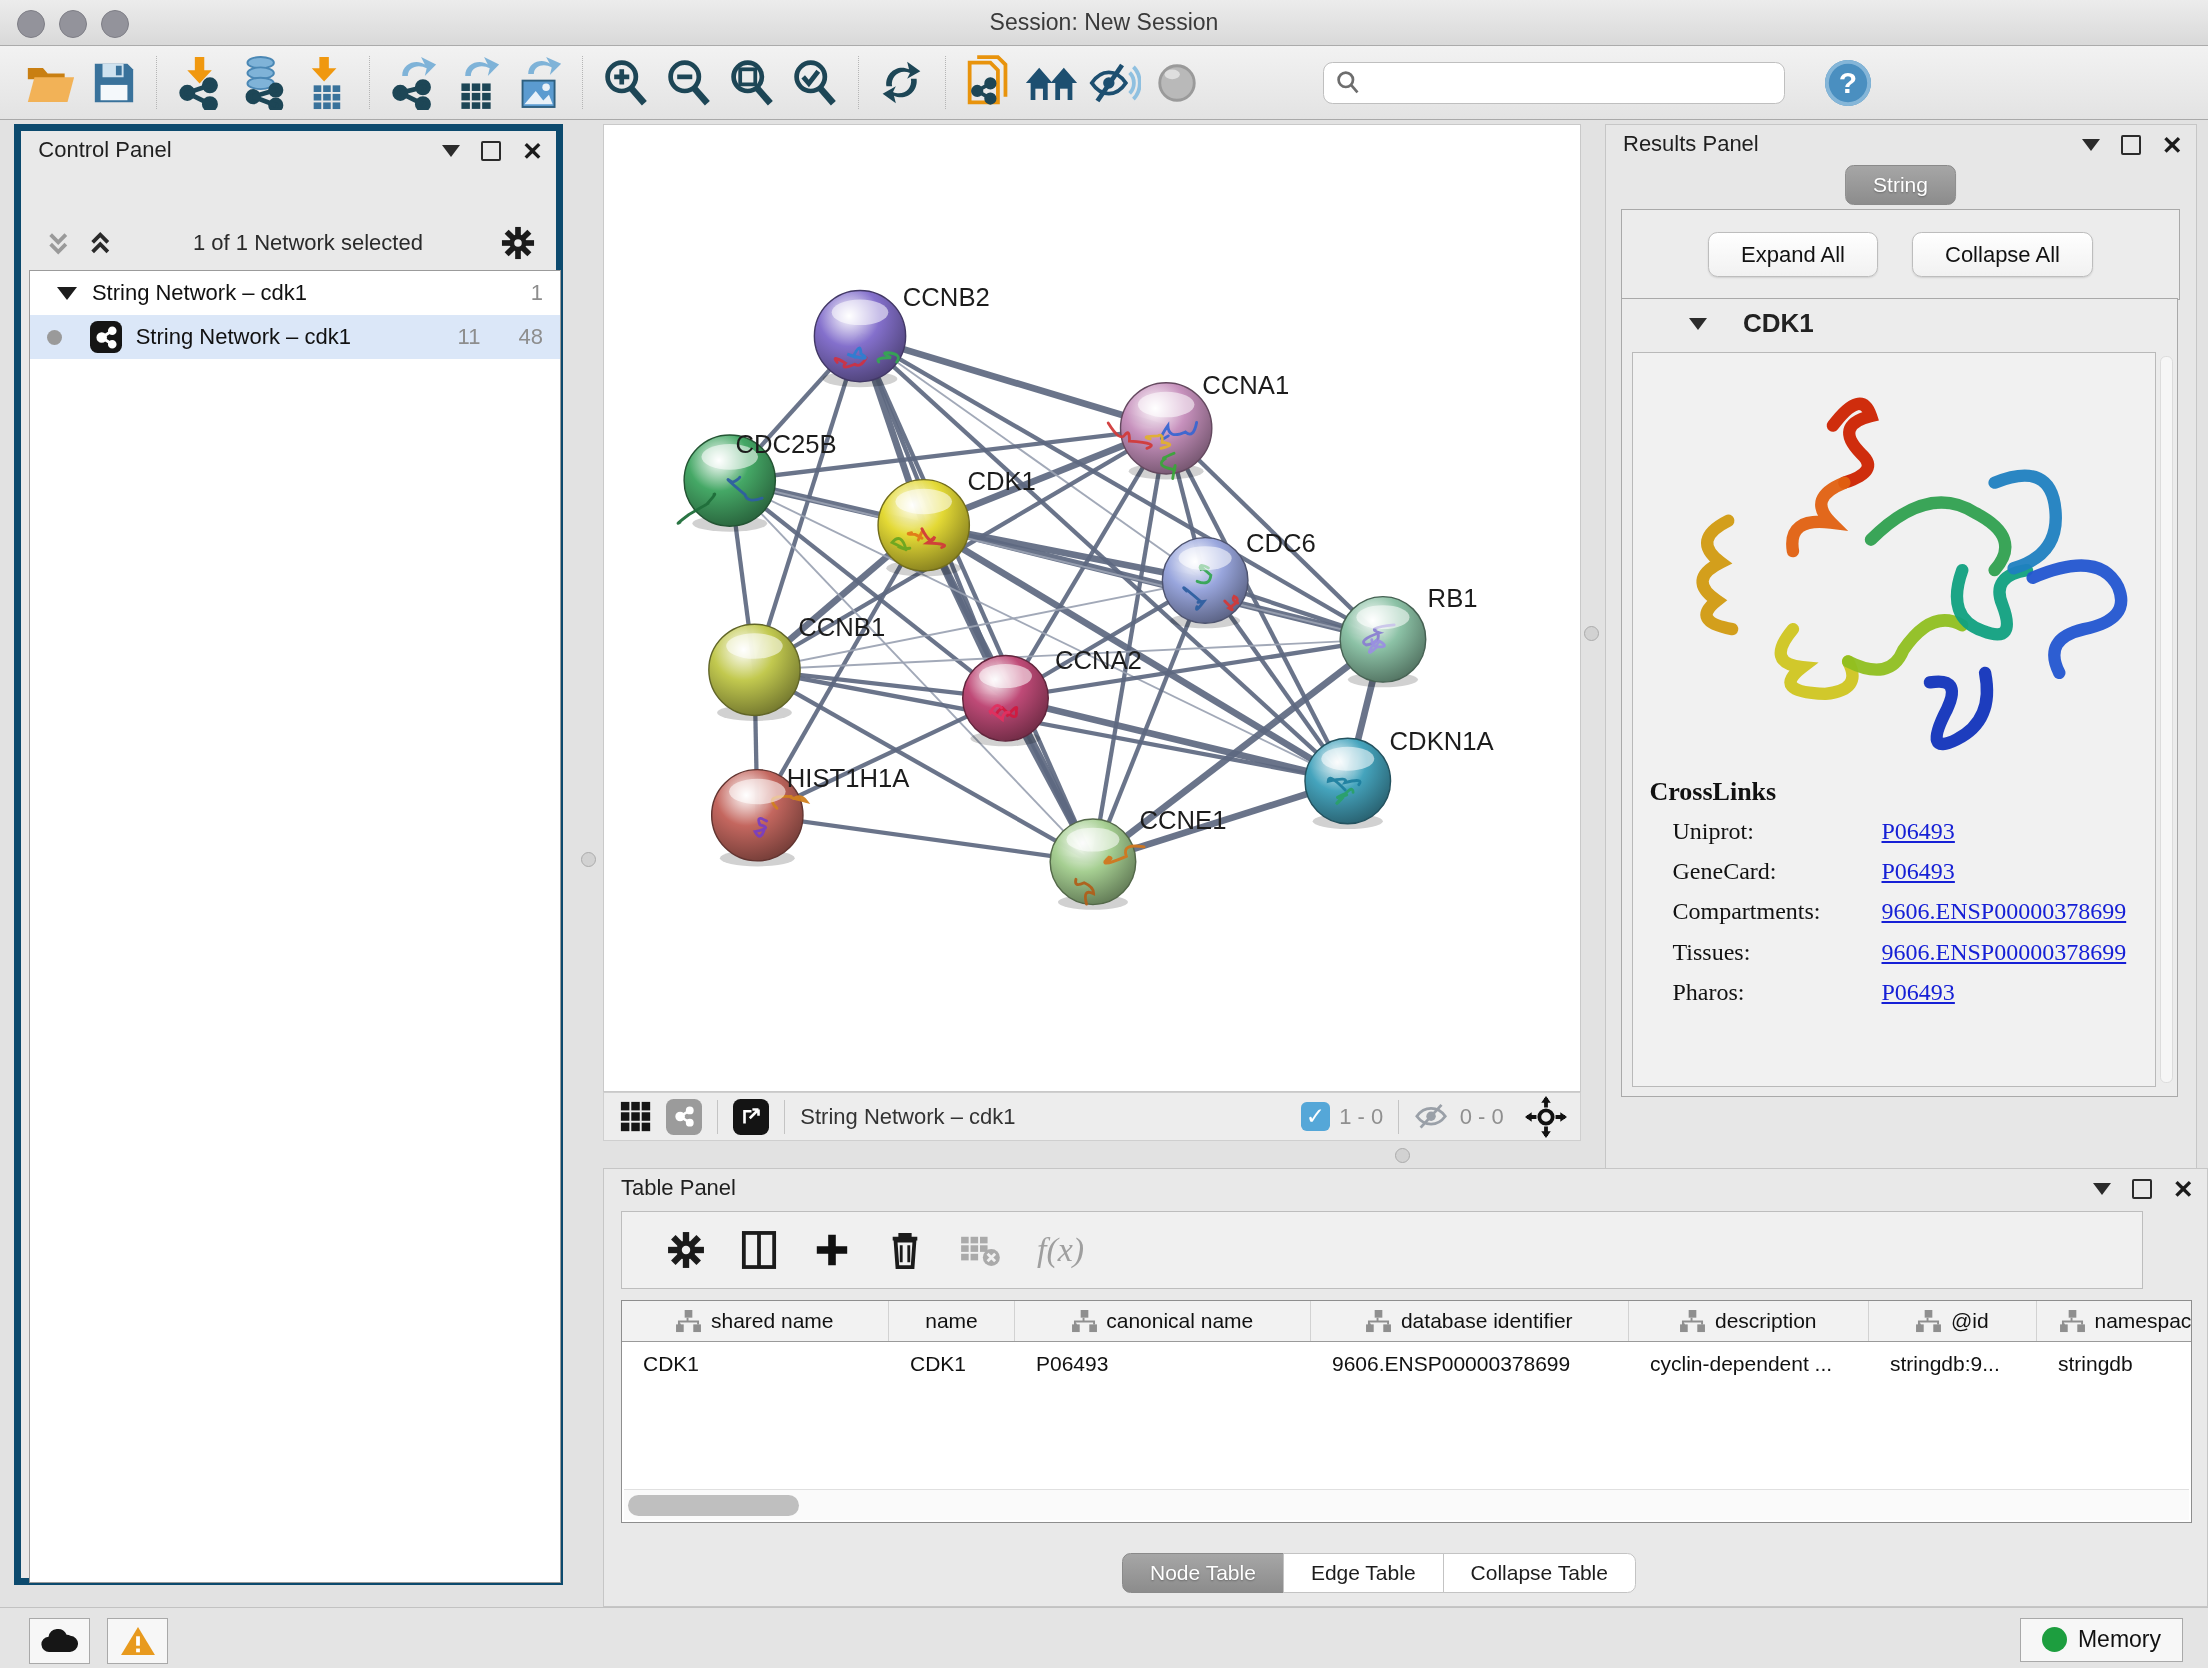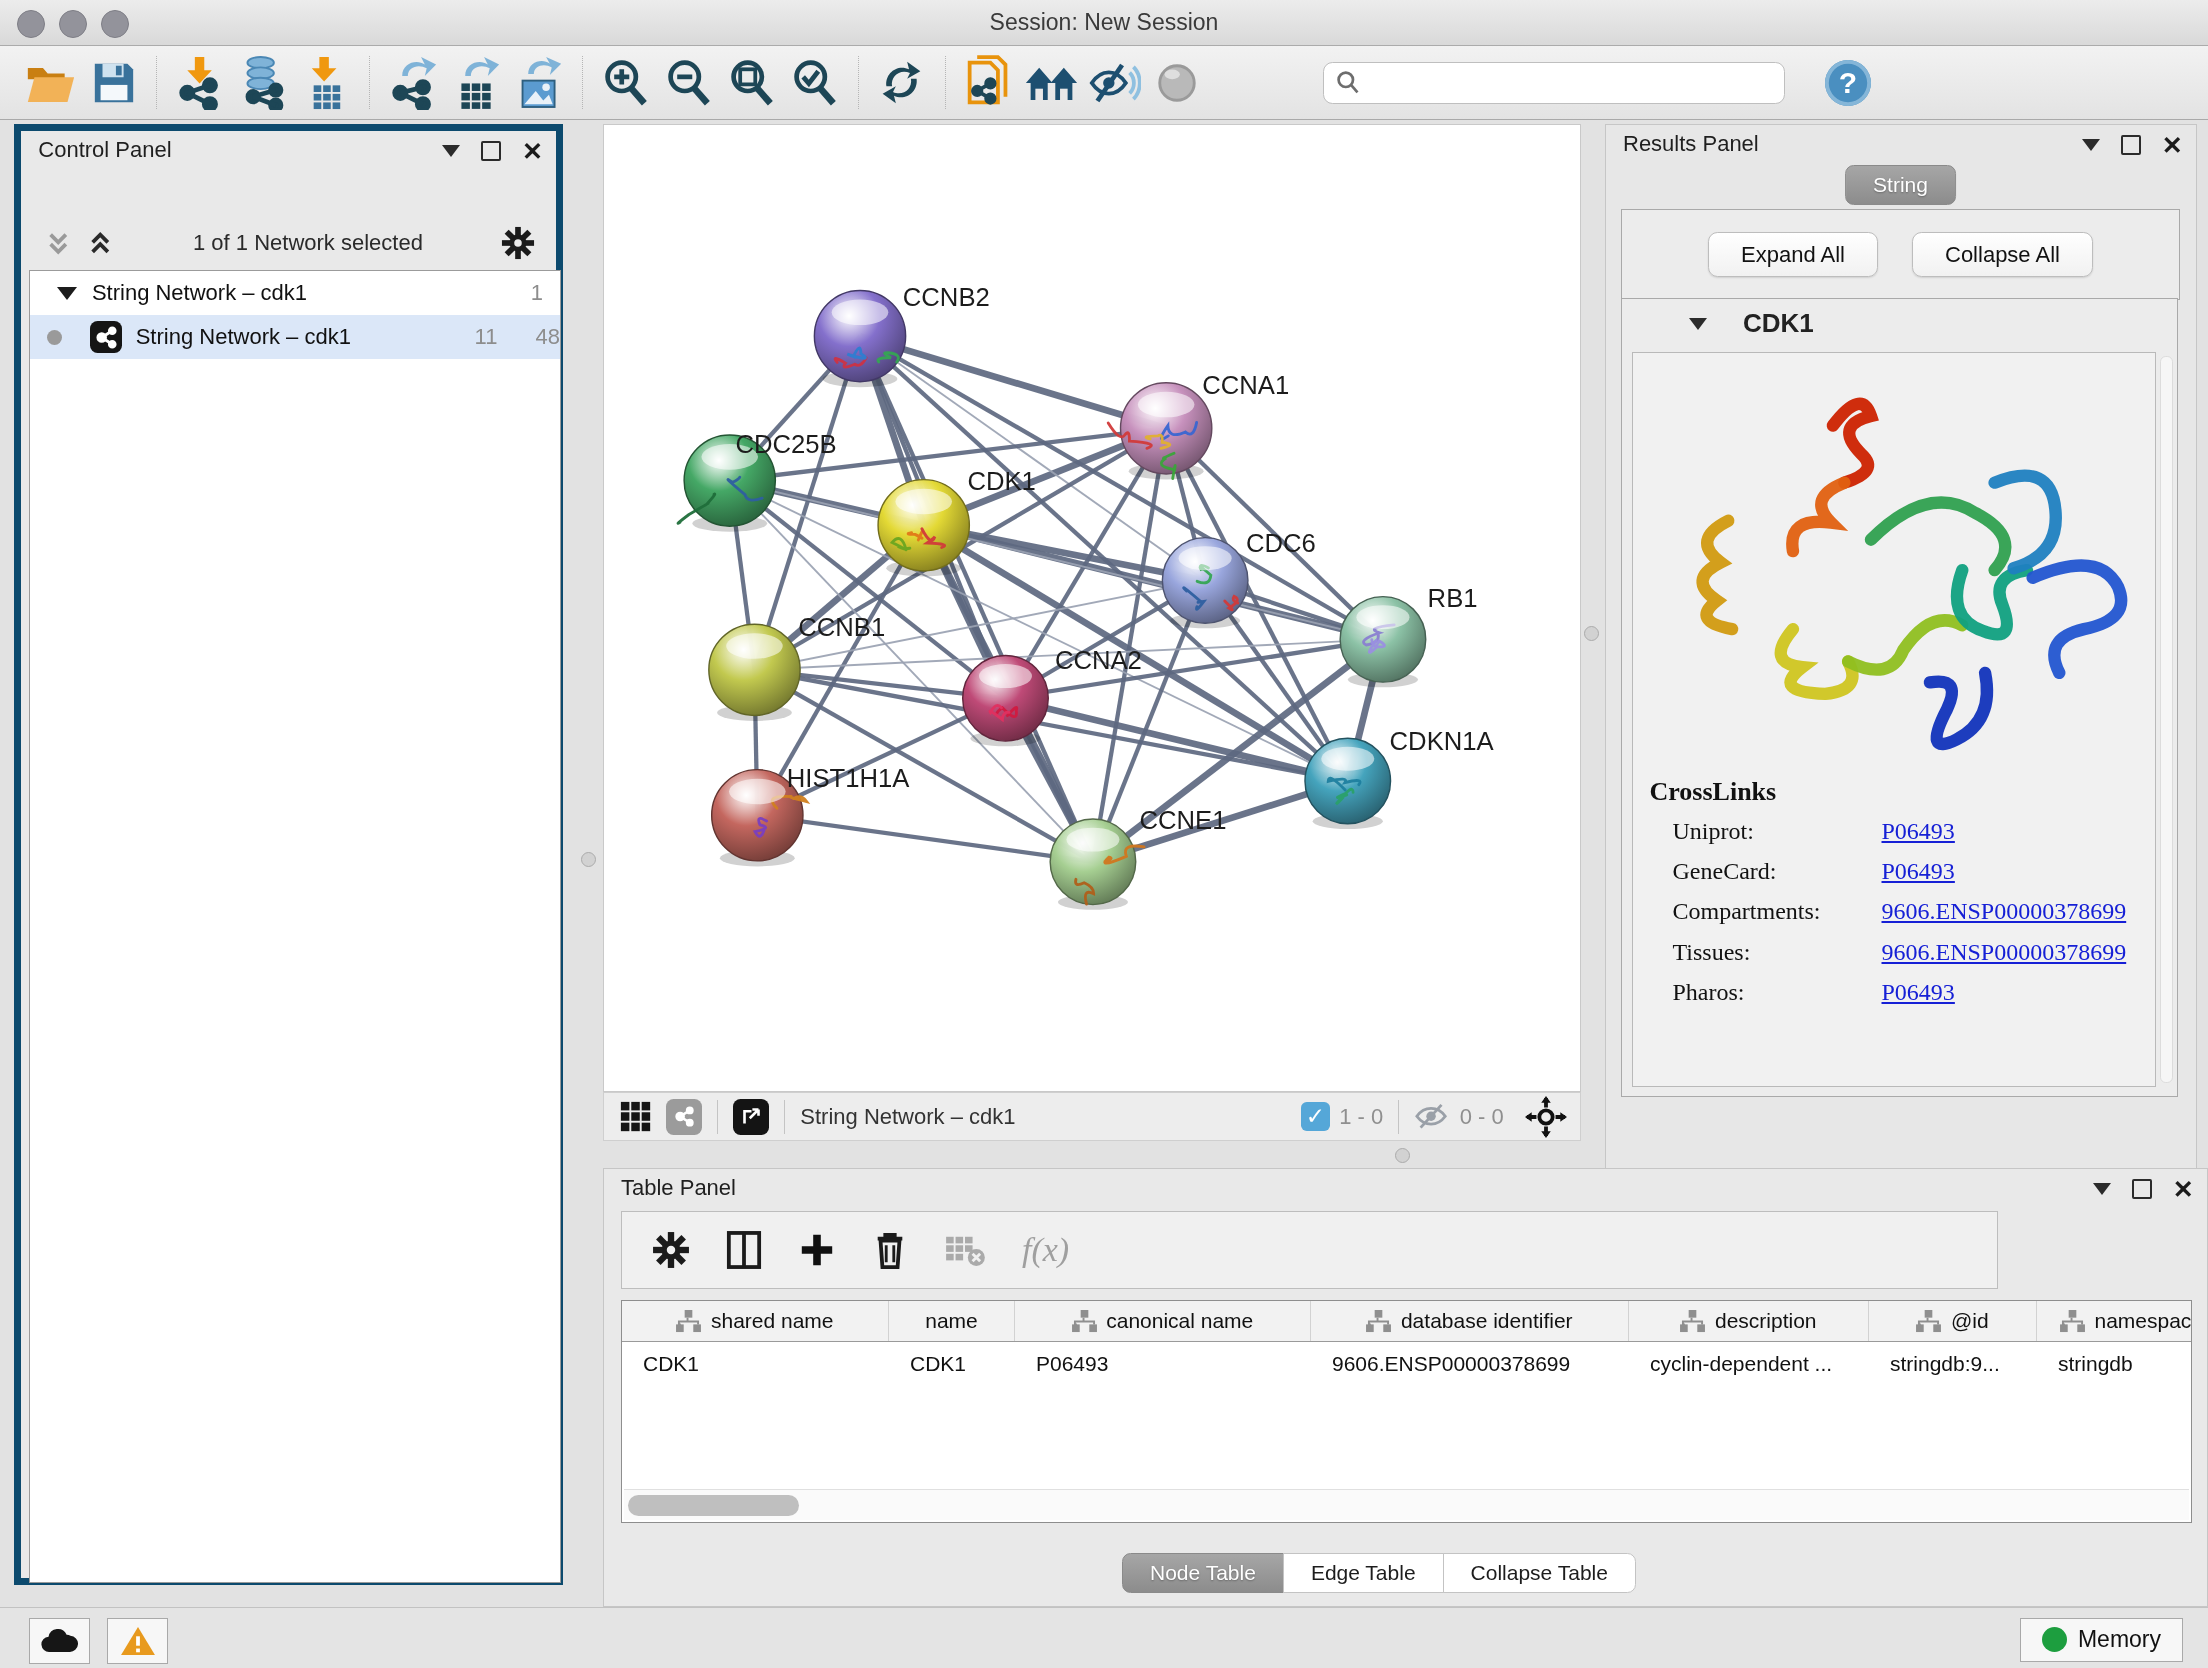--- a/index.html
+++ b/index.html
@@ -44,21 +44,21 @@
     border:7px solid #0c4a6e;box-sizing:border-box;}
   #cp-tabs{position:absolute;left:68px;top:42px;}
   .netsel{position:absolute;left:0;top:91px;width:100%;height:42px;display:flex;align-items:center;
     font-size:22px;color:#2a2a2a;}
   .netsel .mid{flex:1;text-align:center;}
   #net-tree{position:absolute;left:7.6px;top:139px;width:532px;height:1313px;background:#fff;
     border:1.9px solid #9b9b9b;box-sizing:border-box;}
   .tree-row{display:flex;align-items:center;height:44px;font-size:22px;color:#111;}
   .tree-row.sel{background:#dbe7f8;}
   .tree-count{color:#8d8d8d;margin-left:auto;margin-right:17px;}
-  .tree-counts{color:#8d8d8d;display:flex;gap:38px;margin-left:auto;}
+  .tree-counts{color:#8d8d8d;display:flex;gap:38px;margin-left:auto;margin-right:17px;}
   .disc{width:0;height:0;border-left:10.5px solid transparent;border-right:10.5px solid transparent;
     border-top:13.3px solid #1c1c1c;margin:0 15px 0 27px;}
   .dot{width:15px;height:15px;border-radius:50%;background:#9a9a9a;margin:0 28.5px 0 17px;}
   .appicon{width:32px;height:32px;border-radius:7.6px;background:#151515;display:flex;align-items:center;
     justify-content:center;margin-right:13.3px;}
   
   #network-view{position:absolute;left:603px;top:124px;width:978px;height:968px;background:#fff;
     border:1px solid #c9c9c9;box-sizing:border-box;}
   #network-statusbar{position:absolute;left:603px;top:1092px;width:978px;height:49px;
     background:#ededed;border:1px solid #cfcfcf;box-sizing:border-box;display:flex;align-items:center;
@@ -88,22 +88,22 @@
   .xl-title{font-family:"Liberation Serif",serif;font-weight:bold;font-size:26px;color:#111;
     padding:9.5px 0 3.8px 17px;}
   .xl-row{display:flex;font-family:"Liberation Serif",serif;font-size:24px;padding:6.7px 0 6.7px 40px;}
   .xl-label{width:209px;color:#111;}
   .xl-link{color:#1620d6;text-decoration:underline;}
   .vscroll{position:absolute;right:3.8px;top:57px;bottom:13.3px;width:11.4px;background:#f6f6f6;
     border:1px solid #dcdcdc;border-radius:5.7px;}
   
   #table-panel{position:absolute;left:603px;top:1168px;width:1605px;height:439px;background:#e9e9e9;
     border:1px solid #c6c6c6;box-sizing:border-box;}
-  .tp-toolbar{position:absolute;left:17px;top:42px;width:1377px;height:78px;background:#f0f0f0;
-    border:1.9px solid #bdbdbd;display:flex;align-items:center;gap:36px;padding-left:30px;box-sizing:border-box;}
+  .tp-toolbar{position:absolute;left:17px;top:42px;width:1522px;height:78px;background:#f0f0f0;
+    border:1.9px solid #bdbdbd;display:flex;align-items:center;gap:36px;padding-left:45px;box-sizing:border-box;}
   .fx{font-family:"Liberation Serif",serif;font-style:italic;font-size:34px;color:#9f9f9f;}
   #dtable{position:absolute;left:17px;top:131px;width:1571px;height:223px;background:#fff;
     border:1.9px solid #8e8e8e;box-sizing:border-box;overflow:hidden;}
   .thead{display:flex;height:40px;background:#f2f2f2;border-bottom:1.9px solid #9a9a9a;}
   .th{display:flex;align-items:center;justify-content:center;gap:9.5px;font-size:21px;color:#111;
     border-right:1px solid #d2d2d2;box-sizing:border-box;flex:0 0 auto;}
   .trow{display:flex;height:44px;}
   .td{display:flex;align-items:center;padding-left:21px;font-size:21px;color:#111;
     box-sizing:border-box;flex:0 0 auto;}
   .hscroll{position:absolute;left:1.9px;right:1.9px;bottom:1.9px;height:30px;background:#fafafa;

